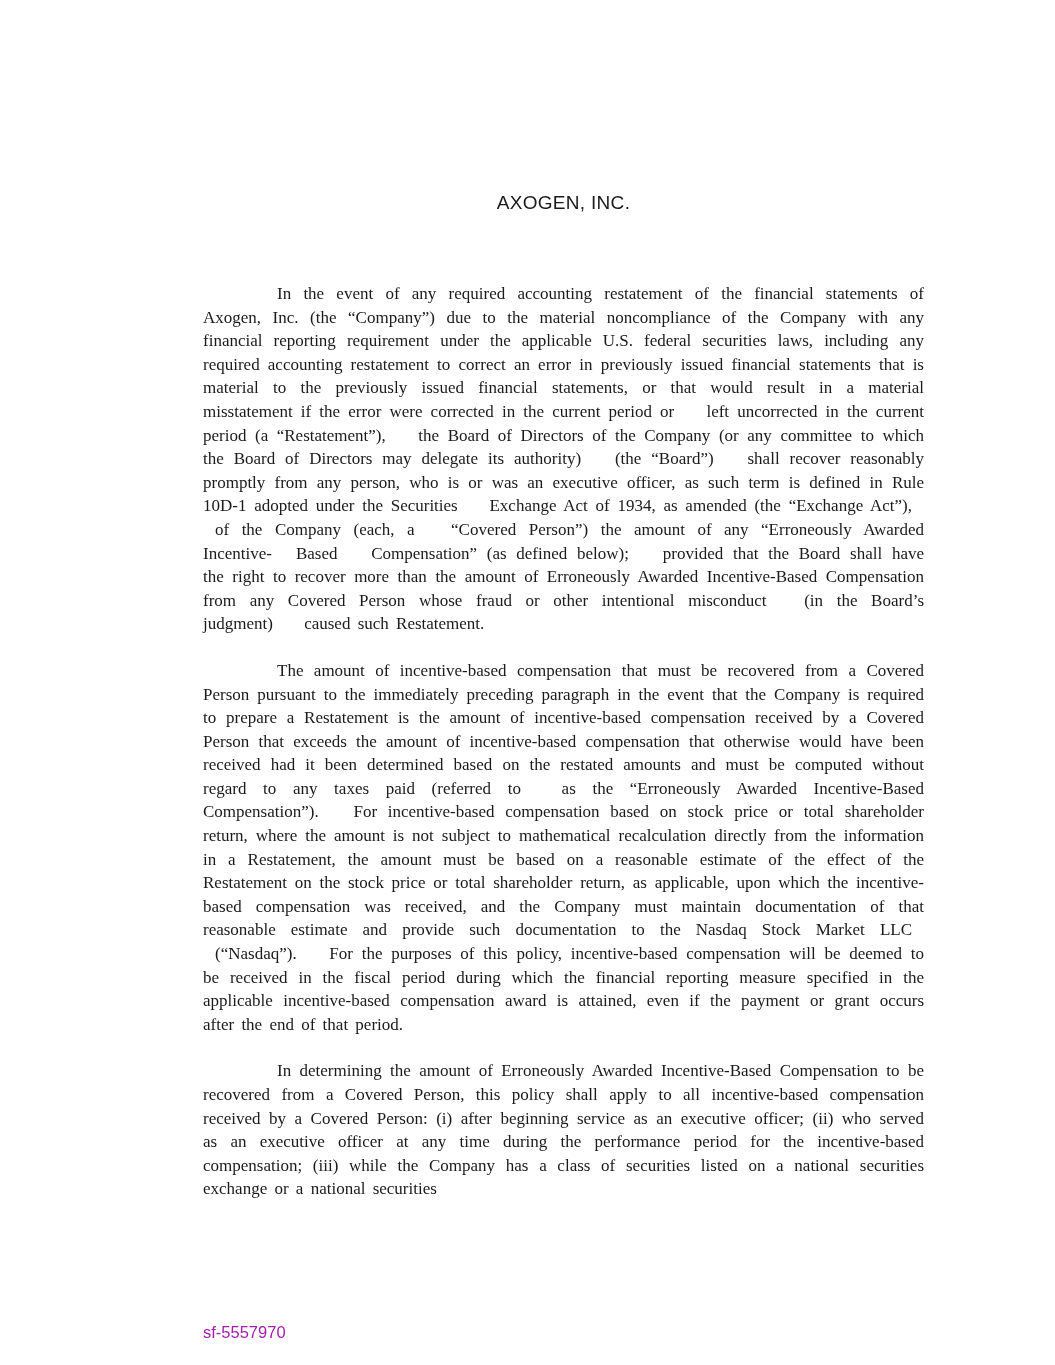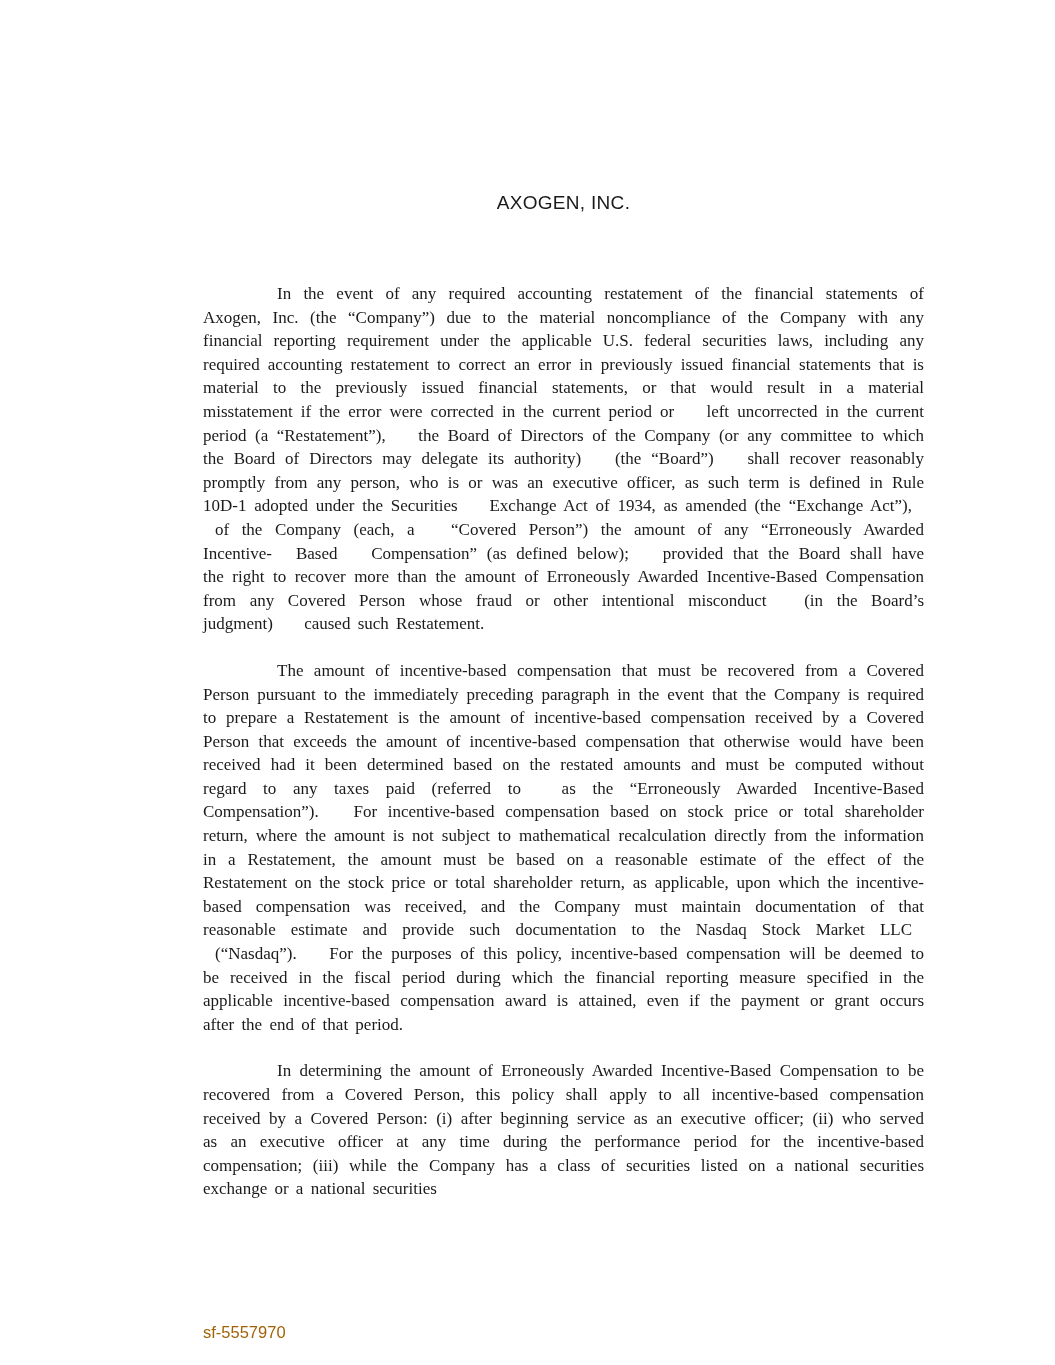--- a/index.html
+++ b/index.html
@@ -37,21 +37,21 @@
     text-indent: 62px;
     margin-bottom: 23px;
   }
   .run-sans { font-family: Liberation Serif, serif; }
   .run-serif { font-family: "Liberation Serif", serif; }
   .doc-footer {
     position: absolute;
     left: 155px;
     top: 1275px;
     font-size: 16.5px;
-    color: #a16207;
+    color: #a21caf;
   }
 </style>
 </head>
 <body>
 
 <div class="page">
 
   <div class="doc-title">
     <div>AXOGEN, INC.</div>
   </div>

